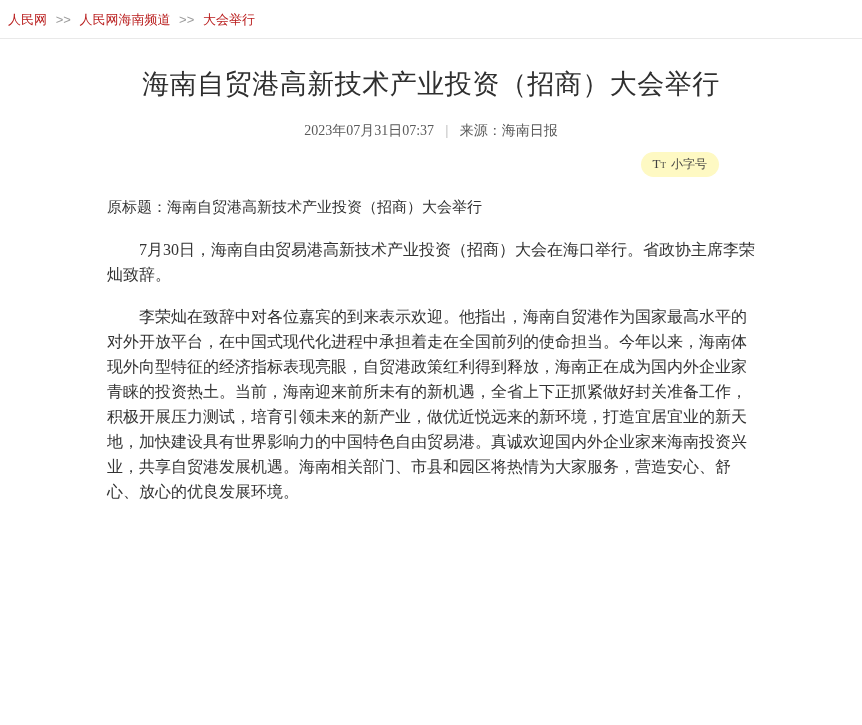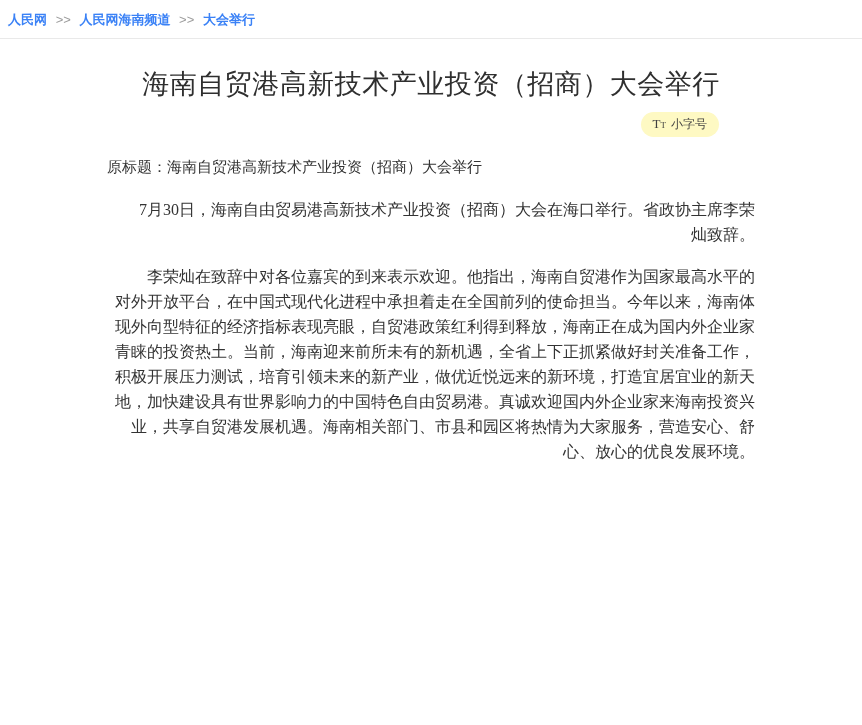--- a/index.html
+++ b/index.html
@@ -7,21 +7,21 @@
   body {
     width: 862px; height: 725px; overflow: hidden;
     background: #ffffff; color: #333333;
     font-family: "Liberation Sans", "DejaVu Sans", sans-serif;
   }
   .breadcrumb {
     font-size: 13px; color: #9c9c9c;
     padding: 11px 8px 9px 8px;
   }
   .breadcrumb a {
-    color: #3b82f6; text-decoration: none; cursor: pointer; font-weight: bold;
+    color: #b91c1c; text-decoration: none; cursor: pointer;
   }
   .breadcrumb .sep { margin: 0 5px; color: #9c9c9c; }
   .top-divider { border-bottom: 1px solid #e9e9e9; width: 100%; }
   .content { width: 648px; margin: 0 auto; font-family: Liberation Serif, serif; }
   h1.title {
     font-size: 27px; font-weight: 400; text-align: center;
     color: #2f2f2f; margin: 29px 0 0 0; letter-spacing: 0.5px;
     line-height: 1.2;
   }
   .subtitle {
@@ -36,38 +36,43 @@
     display: inline-block; background: #fef9c3; border: none;
     border-radius: 13px; padding: 4px 12px 5px 12px;
     font-size: 12px; color: #3f3f3f; cursor: pointer;
     font-family: inherit; line-height: 1.2;
   }
   .font-pill .t-large { font-size: 13px; }
   .font-pill .t-small { font-size: 9px; }
   .font-pill .pill-label { margin-left: 5px; }
   .article { font-size: 16px; line-height: 25px; color: #333333; margin-top: 16px; }
   .article p { margin: 17px 0; }
-  .article p.indent { text-indent: 2em; text-align: right; }
+  .article p.indent { text-indent: 2em; }
   .orig-title { font-size: 15px; color: #333333; }
 </style>
 </head>
 <body>
 
 <div class="breadcrumb">
   <a>人民网</a>
   <span class="sep">&gt;&gt;</span>
   <a>人民网海南频道</a>
   <span class="sep">&gt;&gt;</span>
   <a>大会举行</a>
 </div>
 <div class="top-divider"></div>
 
 <div class="content">
   <h1 class="title">海南自贸港高新技术产业投资（招商）大会举行</h1>
 
+  <div class="meta">
+    <span>2023年07月31日07:37</span>
+    <span class="bar">|</span>
+    <span>来源：</span><span>海南日报</span>
+  </div>
 
   <div class="toolbar">
     <button class="font-pill">
       <span class="t-large">T</span><span class="t-small">T</span><span class="pill-label">小字号</span>
     </button>
   </div>
 
   <div class="article">
     <p class="orig-title"><span>原标题：</span><span>海南自贸港高新技术产业投资（招商）大会举行</span></p>
     <p class="indent">7月30日，海南自由贸易港高新技术产业投资（招商）大会在海口举行。省政协主席李荣灿致辞。</p>

